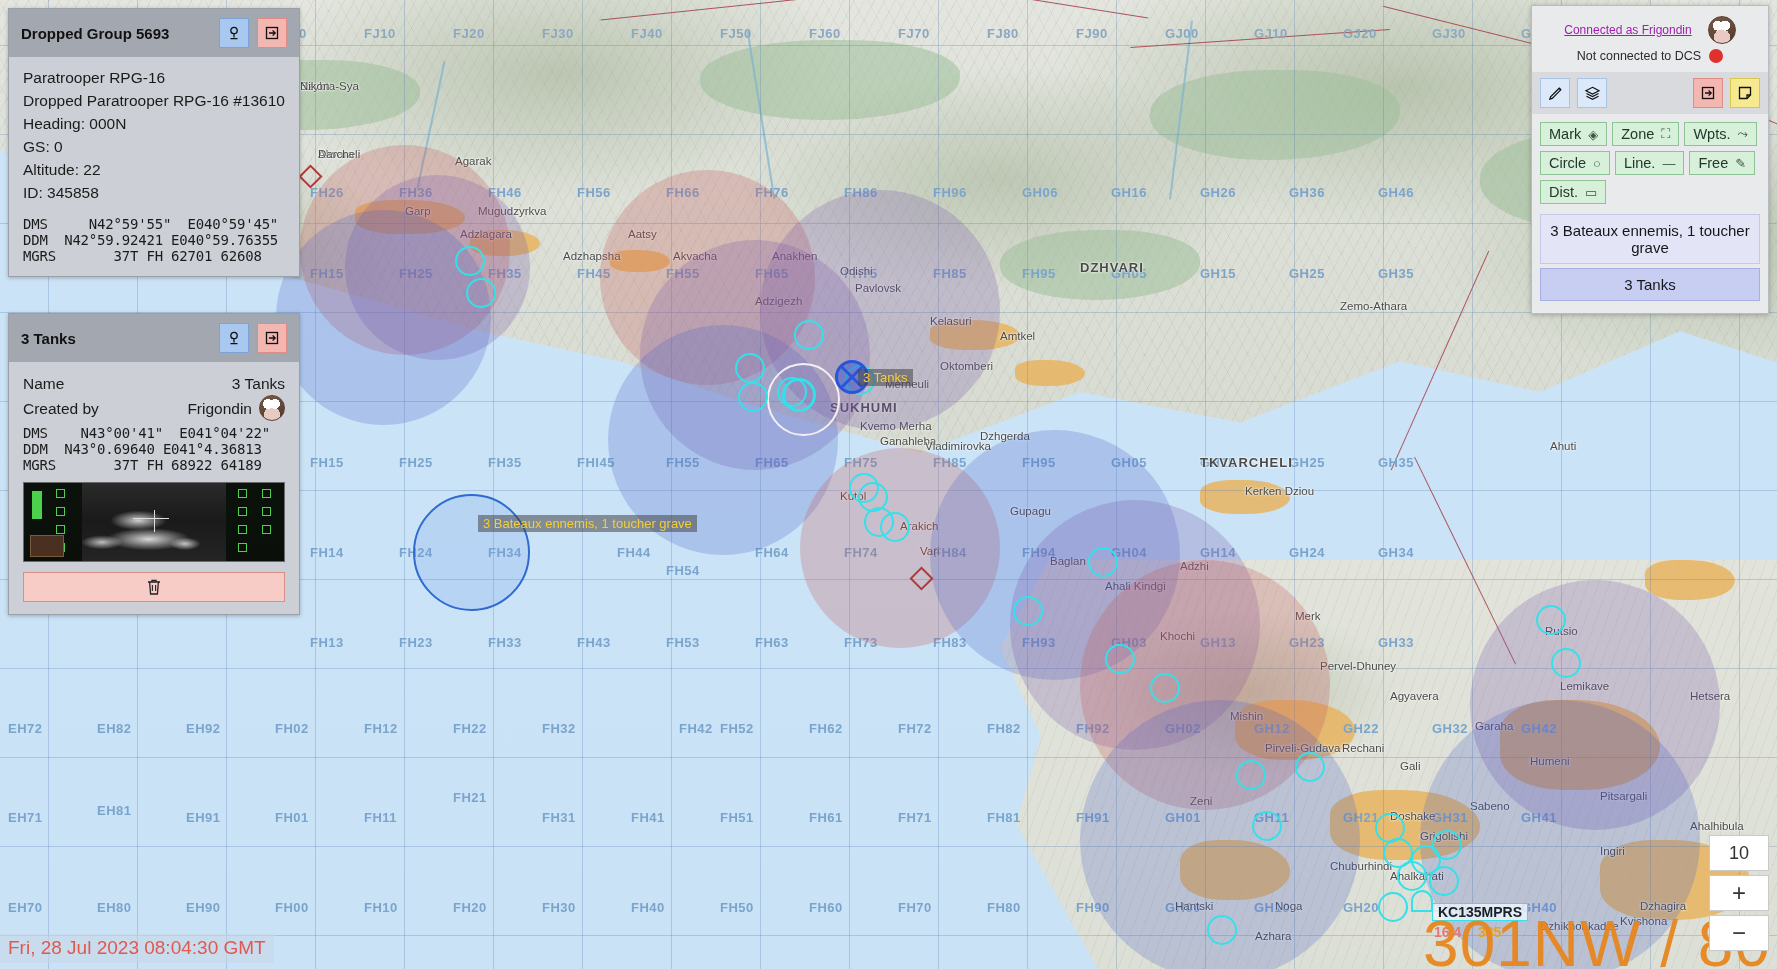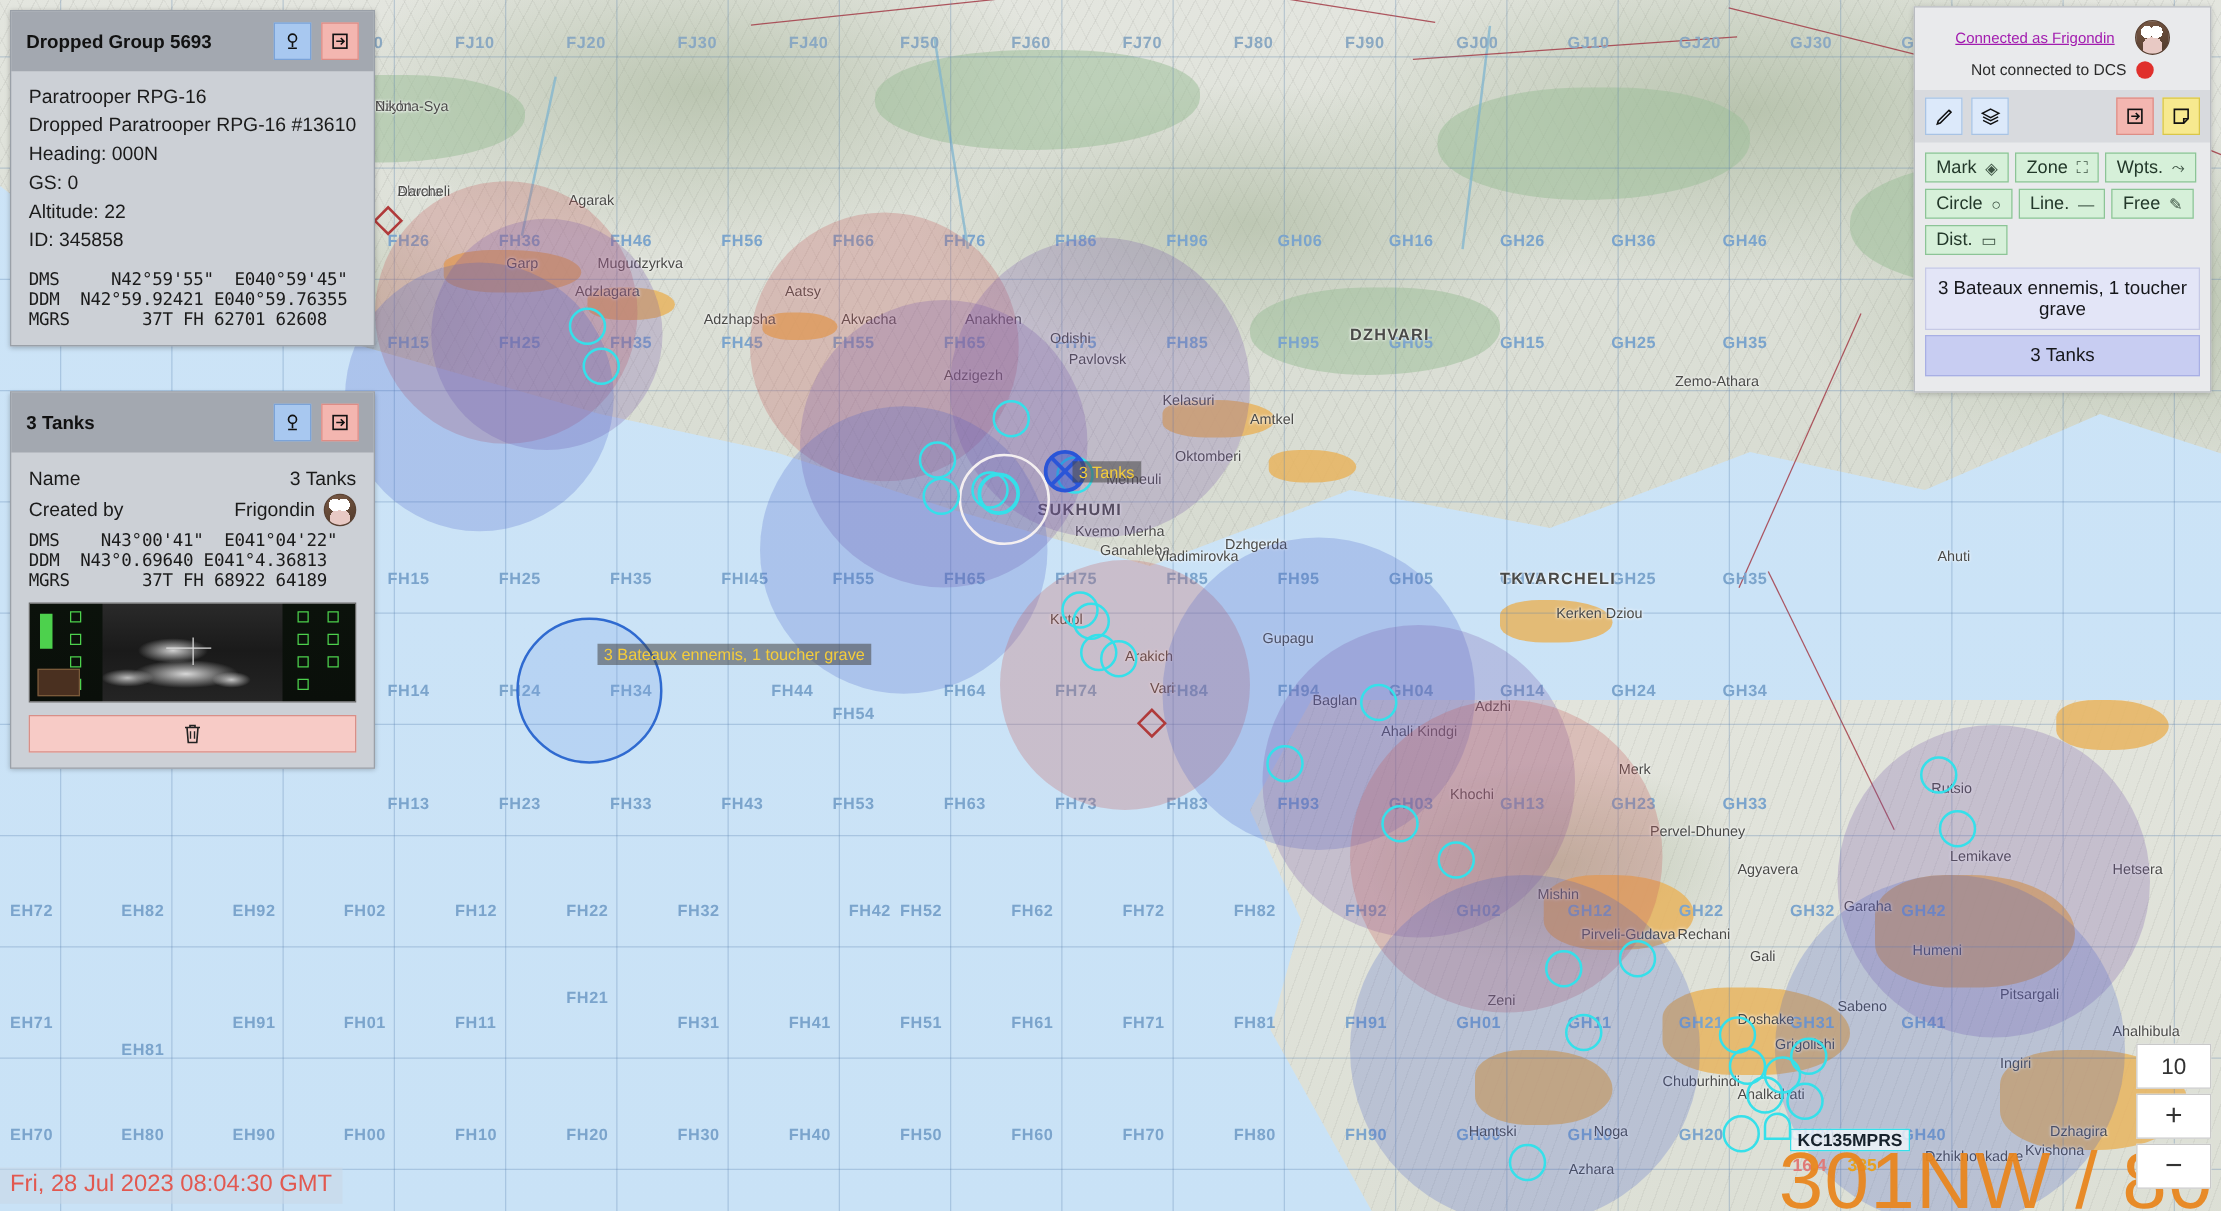--- a/index.html
+++ b/index.html
@@ -373,21 +373,21 @@
         <div class="gridlabel" style="left: 809px; top: 721px;">FH62</div>
         <div class="gridlabel" style="left: 898px; top: 721px;">FH72</div>
         <div class="gridlabel" style="left: 987px; top: 721px;">FH82</div>
         <div class="gridlabel" style="left: 1076px; top: 721px;">FH92</div>
         <div class="gridlabel" style="left: 1165px; top: 721px;">GH02</div>
         <div class="gridlabel" style="left: 1254px; top: 721px;">GH12</div>
         <div class="gridlabel" style="left: 1343px; top: 721px;">GH22</div>
         <div class="gridlabel" style="left: 1432px; top: 721px;">GH32</div>
         <div class="gridlabel" style="left: 1521px; top: 721px;">GH42</div>
         <div class="gridlabel" style="left: 8px; top: 810px;">EH71</div>
-        <div class="gridlabel" style="left: 97px; top: 832px;">EH81</div>
+        <div class="gridlabel" style="left: 97px; top: 803px;">EH81</div>
         <div class="gridlabel" style="left: 186px; top: 810px;">EH91</div>
         <div class="gridlabel" style="left: 275px; top: 810px;">FH01</div>
         <div class="gridlabel" style="left: 364px; top: 810px;">FH11</div>
         <div class="gridlabel" style="left: 453px; top: 790px;">FH21</div>
         <div class="gridlabel" style="left: 542px; top: 810px;">FH31</div>
         <div class="gridlabel" style="left: 631px; top: 810px;">FH41</div>
         <div class="gridlabel" style="left: 720px; top: 810px;">FH51</div>
         <div class="gridlabel" style="left: 809px; top: 810px;">FH61</div>
         <div class="gridlabel" style="left: 898px; top: 810px;">FH71</div>
         <div class="gridlabel" style="left: 987px; top: 810px;">FH81</div>

